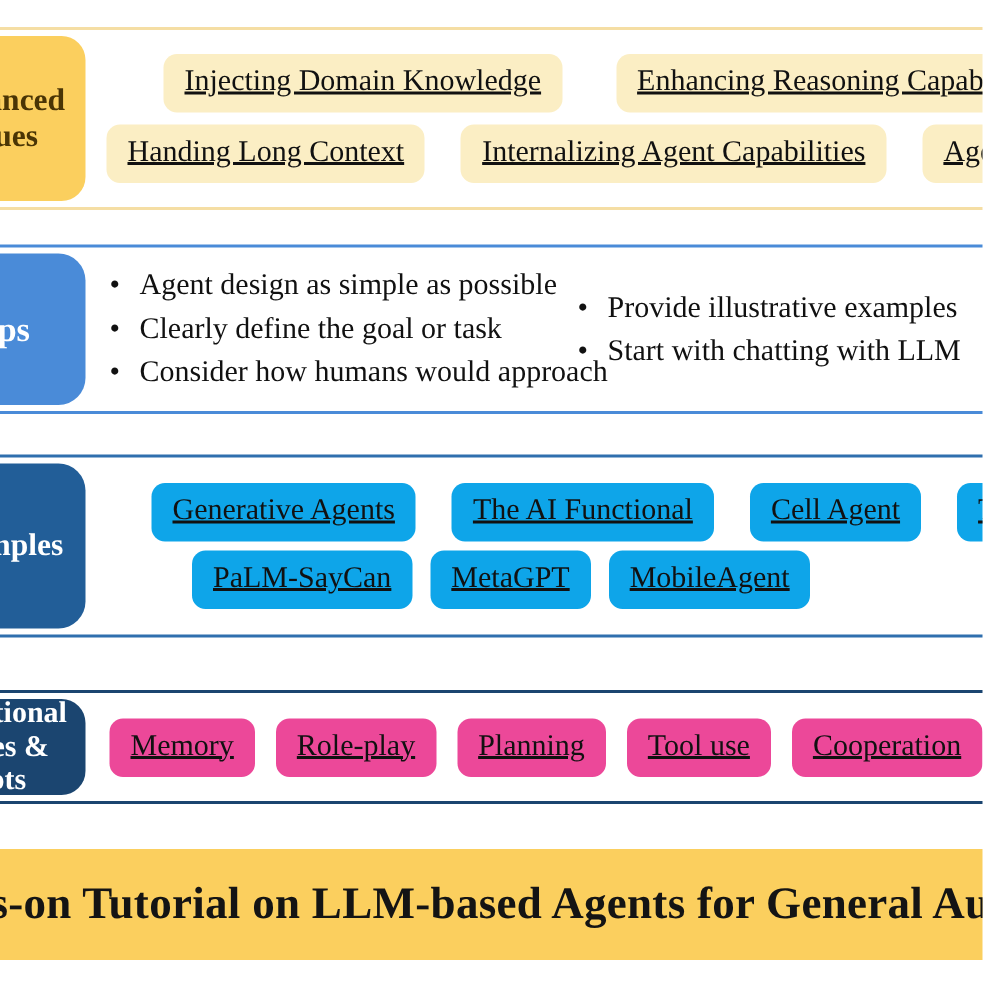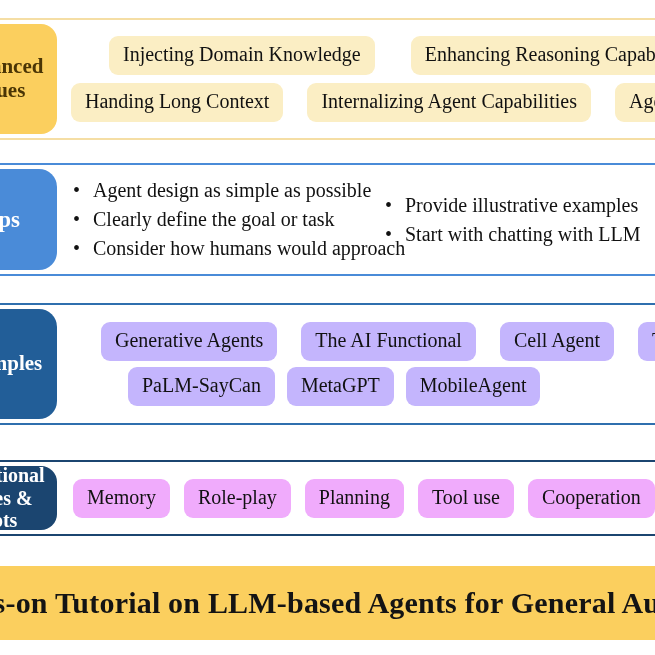--- a/index.html
+++ b/index.html
@@ -37,20 +37,21 @@
   .row{display:flex;align-items:center;white-space:nowrap;}
 
   
   .chip{
     display:inline-flex;align-items:center;justify-content:center;
     border-radius:9px;
     font-size:20px;color:#111111;
     padding:7px 14px 9px 14px;
     white-space:nowrap;
     box-sizing:border-box;
+    text-decoration:underline;
   }
 
   
   #sec-issues{top:18px;height:122px;width:775px;}
   #sec-issues .sec-body{border-top-color:#f5dea4;border-bottom-color:#f5dea4;}
   #sec-issues .sec-label{background:#fbcf5e;color:#4a3505;border-radius:0 16px 16px 0;}
   #sec-issues .chip{background:#fbeec4;}
   #sec-issues .row{margin:4px 0;}
   #sec-issues .row.r1{padding-left:48px;gap:36px;}
   #sec-issues .row.r2{padding-left:10px;gap:24px;}
@@ -64,30 +65,30 @@
   .tips-col.c1{width:312px;}
   .tips-col.c2{width:300px;}
   .bullet-line{display:flex;align-items:baseline;font-size:20px;color:#111;
                white-space:nowrap;padding:3px 0;}
   .bullet-dot{width:20px;flex:0 0 20px;text-align:left;font-size:20px;line-height:1;}
 
   
   #sec-examples{top:303px;height:122px;width:775px;}
   #sec-examples .sec-body{border-top-color:#2f6fae;border-bottom-color:#2f6fae;}
   #sec-examples .sec-label{background:#225e98;border-radius:0 18px 18px 0;}
-  #sec-examples .chip{background:#c4b5fd;}
+  #sec-examples .chip{background:#0ea5e9;}
   #sec-examples .row{margin:3px 0;}
   #sec-examples .row.r1{padding-left:40px;gap:24px;}
   #sec-examples .row.r2{padding-left:67px;gap:12px;}
 
   
   #sec-roles{top:460px;height:76px;width:775px;}
   #sec-roles .sec-body{border-top-color:#1b4570;border-bottom-color:#1b4570;}
   #sec-roles .sec-label{background:#1b4570;border-radius:0 16px 16px 0;font-size:20px;}
-  #sec-roles .chip{background:#f0abfc;}
+  #sec-roles .chip{background:#ec4899;}
   #sec-roles .row{padding-left:12px;gap:14px;}
 
   
   #title-banner{
     position:absolute;left:-60px;top:566px;width:790px;height:74px;
     background:#fbcf5e;
     display:flex;align-items:center;justify-content:center;
   }
   #title-banner .title-text{
     font-size:30px;font-weight:bold;color:#141414;white-space:nowrap;

